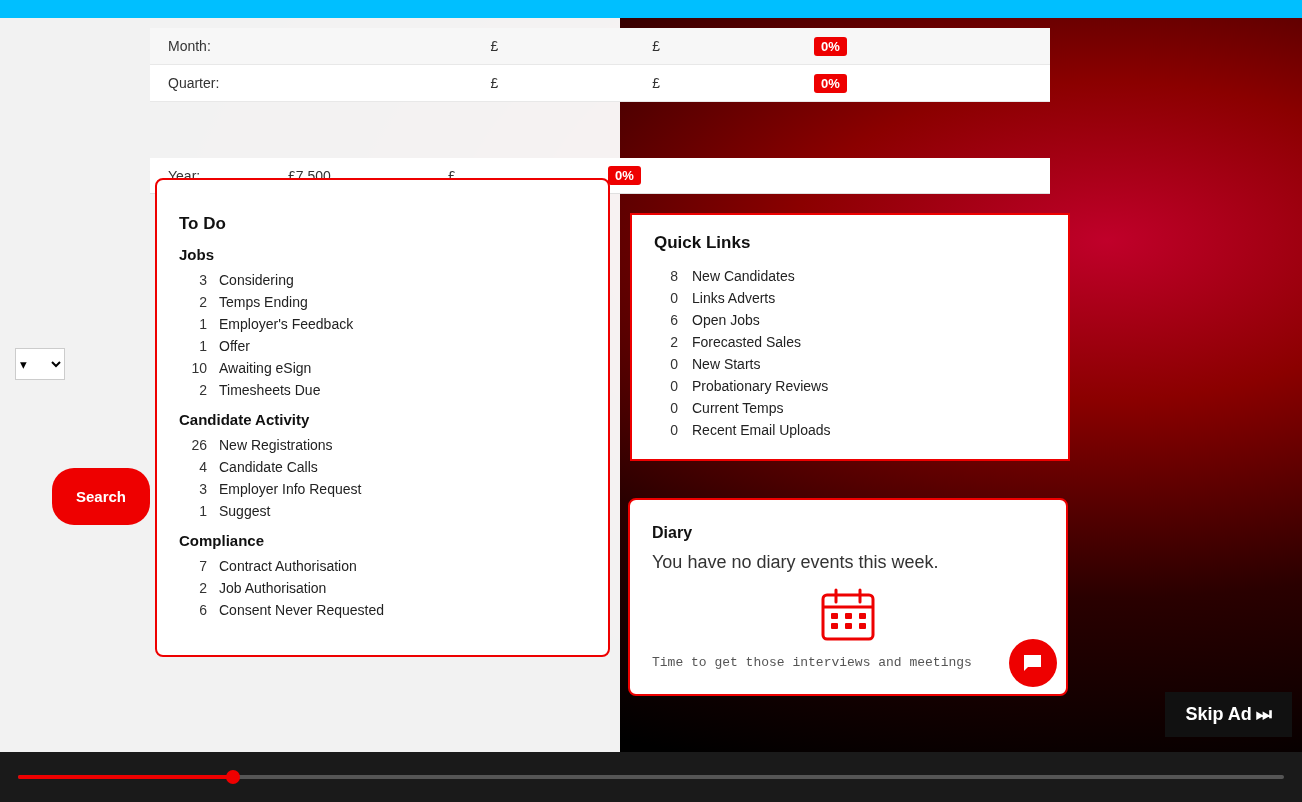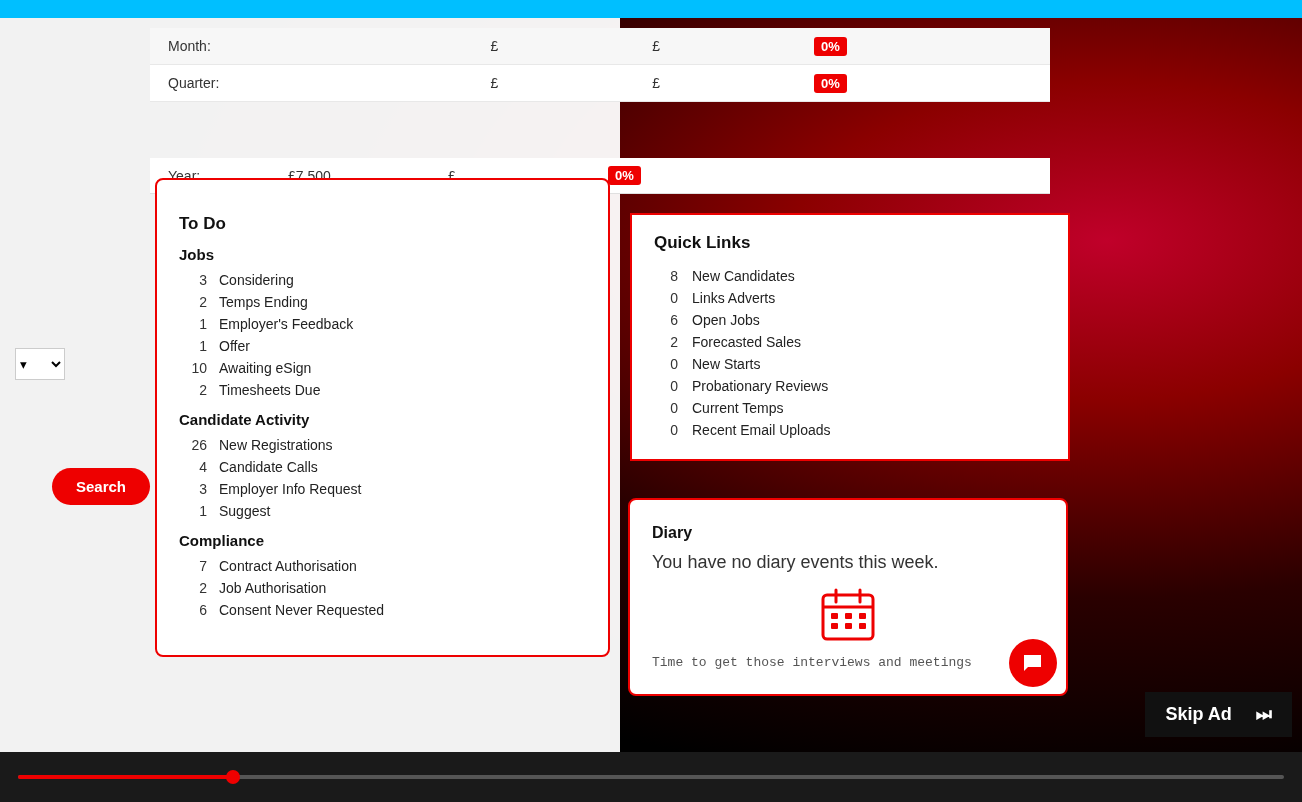--- a/index.html
+++ b/index.html
@@ -250,21 +250,21 @@
 
     
     .search-btn {
       position: absolute;
       top: 450px;
       left: 52px;
       background: #e00;
       color: #fff;
       border: none;
       border-radius: 22px;
-      padding: 10px 24px;
+      padding: 20px 24px;
       font-size: 15px;
       font-weight: bold;
       cursor: pointer;
       z-index: 9;
     }
 
     
     .chat-btn {
       position: absolute;
       bottom: 65px;
@@ -287,21 +287,21 @@
       right: 10px;
       background: #111;
       color: #fff;
       border: none;
       padding: 12px 20px;
       font-size: 18px;
       font-weight: bold;
       cursor: pointer;
       display: flex;
       align-items: center;
-      gap: 24px;
+      gap: 4px;
       z-index: 9;
     }
 
     .skip-icon {
       font-size: 18px;
     }
 
     
     .dropdown-select {
       position: absolute;

